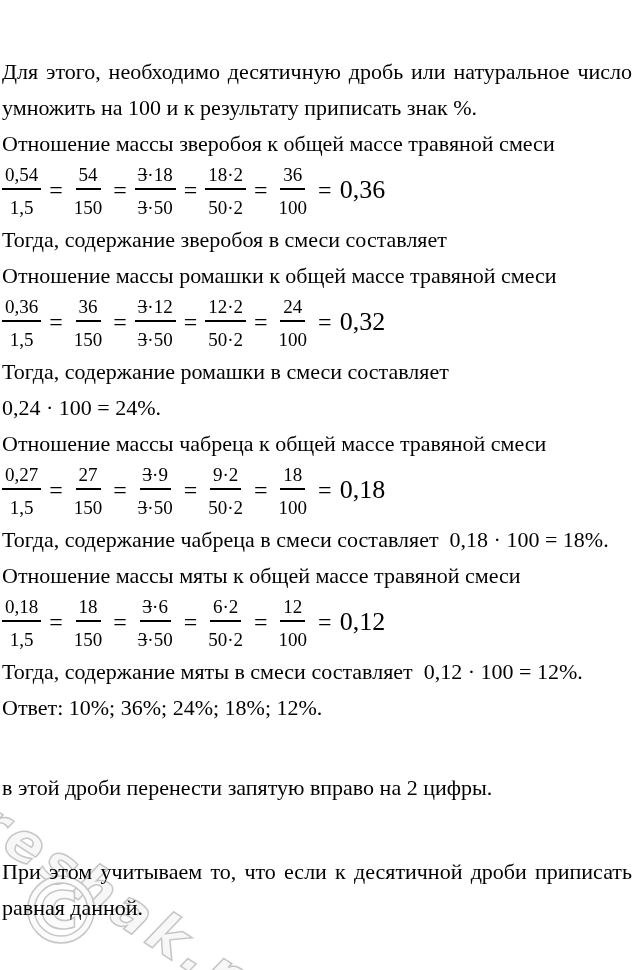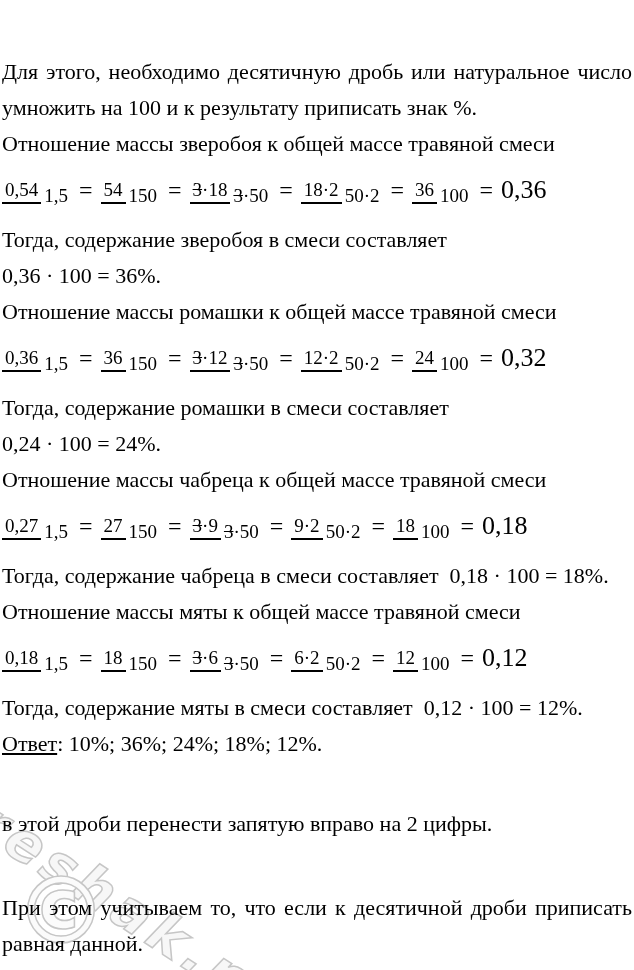--- a/index.html
+++ b/index.html
@@ -23,32 +23,32 @@
     white-space: pre-wrap;
     text-align: left;
   }
   .line.j {
     white-space: normal;
     text-align: justify;
     text-align-last: justify;
     margin-top: 48px;
   }
   .answer-line { line-height: 36px; }
-  .answer-label { text-decoration: underline; }
+  .answer-label { }
   
   .formula {
     height: 60px;
     display: flex;
     align-items: center;
     font-size: 19px;
     line-height: 1.1;
   }
   .frac {
     display: inline-flex;
-    flex-direction: row;
+    flex-direction: column;
     align-items: center;
   }
   .num {
     border-bottom: 2px solid #000;
     padding: 0 3px 2px 3px;
     text-align: center;
   }
   .den { padding: 8px 3px 0 3px; text-align: center; }
   .eq { font-size: 24px; margin: 0 8px; padding-bottom: 4px; }
   .res { font-size: 26px; padding-bottom: 4px; }
@@ -121,21 +121,20 @@
         </span>
       <span class="eq">=</span>
       <span class="frac">
           <span class="num">36</span>
           <span class="den">100</span>
         </span>
       <span class="eq">=</span>
       <span class="res">0,36</span>
     </div>
     <div class="line">Тогда, содержание зверобоя в смеси составляет</div>
-    <div class="line">0,36 · 100 = 36%.</div>
 
     <div class="line">Отношение массы ромашки к общей массе травяной смеси</div>
     <div class="formula">
       <span class="frac">
           <span class="num">0,36</span>
           <span class="den">1,5</span>
         </span>
       <span class="eq">=</span>
       <span class="frac">
           <span class="num">36</span>

